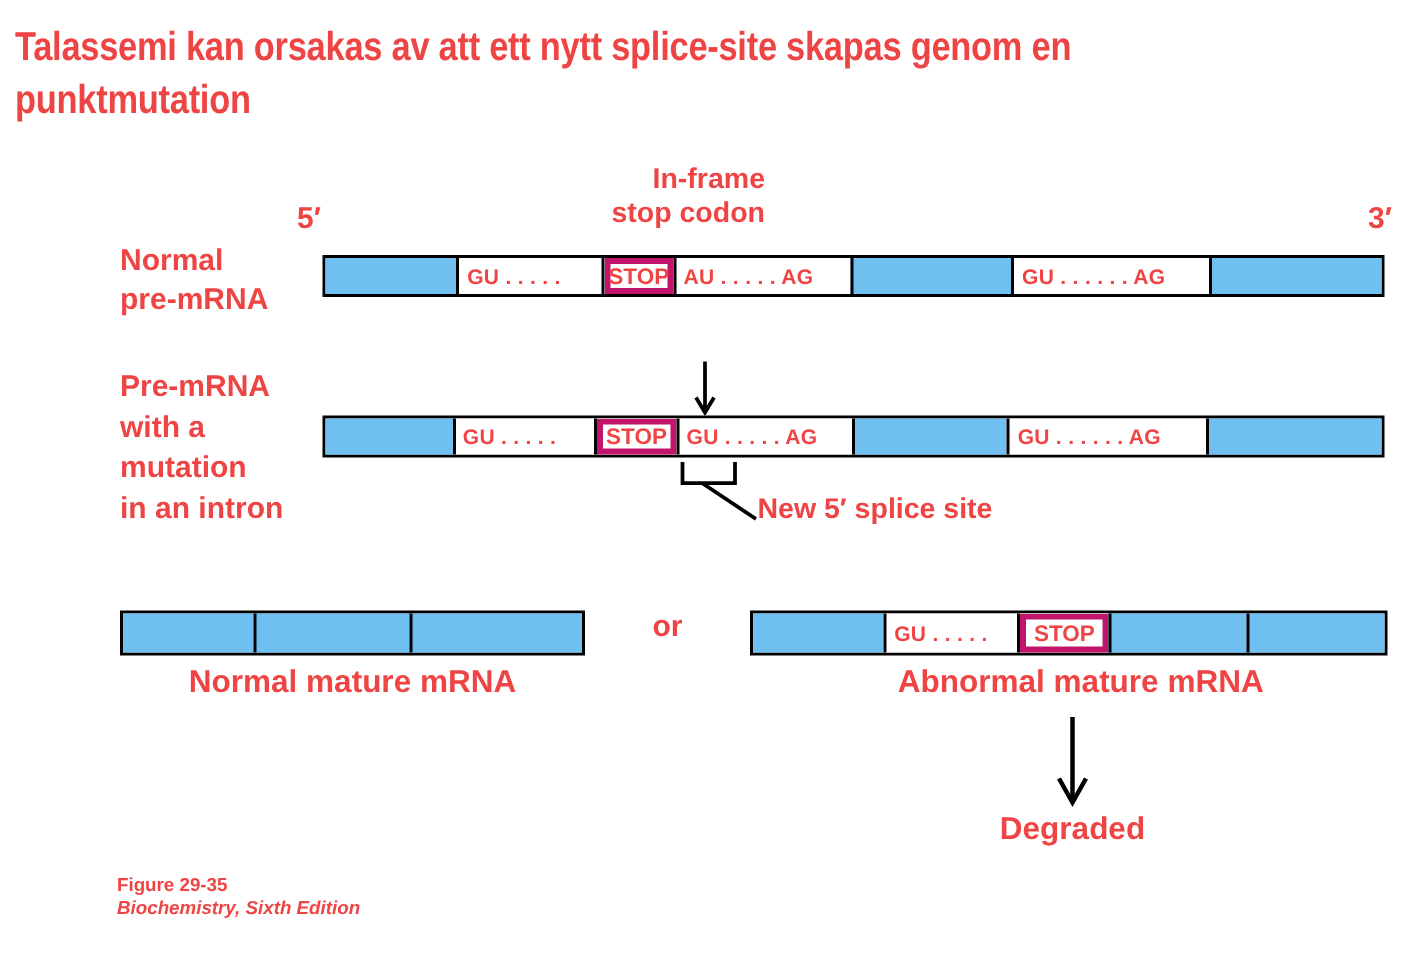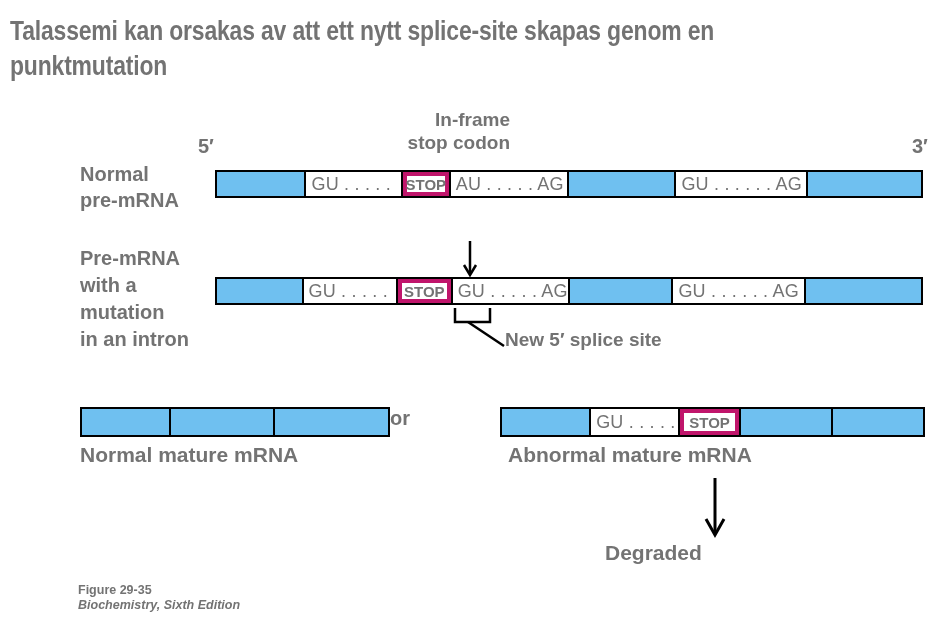--- a/index.html
+++ b/index.html
@@ -1,18 +1,18 @@
 <!DOCTYPE html>
 <html style="--exon-blue: #6FC0F0; --stop-magenta: #C0156B;"><head>
 <meta charset="utf-8">
 <style>
   html,body{margin:0;padding:0;background:#fff;}
   #stage{
     position:relative;width:948px;height:638px;background:#ffffff;
-    font-family:"Liberation Sans","DejaVu Sans",sans-serif;color:#737373;overflow:hidden;
+    font-family:"Liberation Sans","DejaVu Sans",sans-serif;color:#ef4444;overflow:hidden;
   }
   .abs{position:absolute;}
   .pre{white-space:pre-line;}
 
   .title{
     left:10px;top:14px;width:1100px;
     font-size:27px;font-weight:bold;line-height:35px;
     transform:scaleX(0.85);transform-origin:left top;letter-spacing:-0.2px;
   }
 
@@ -26,28 +26,28 @@
   .bar{display:flex;border:2px solid #000;box-sizing:border-box;background:#fff;}
   .bar1{left:215px;top:170px;width:708px;height:28px;}
   .bar2{left:215px;top:277px;width:708px;height:28px;}
   .bar3{left:80px;top:407px;width:310px;height:30px;}
   .bar4{left:500px;top:407px;width:425px;height:30px;}
 
   .seg{box-sizing:border-box;display:flex;align-items:center;overflow:hidden;}
   .seg + .seg{border-left:2px solid #000;}
   .seg.exon{background:var(--exon-blue);}
   .seg.intron_label{background:#fff;padding-left:5px;
-    font-size:18px;font-weight:normal;letter-spacing:0.2px;white-space:nowrap;}
+    font-size:14px;font-weight:bold;letter-spacing:0.2px;white-space:nowrap;}
   .seg.stop{background:#fff;justify-content:center;padding-left:0;
     box-shadow:inset 0 0 0 4px var(--stop-magenta);
     font-size:15px;font-weight:bold;white-space:nowrap;}
 
   .annotation{font-size:19px;font-weight:bold;}
-  .orlabel{left:390px;top:407px;width:110px;font-size:20px;font-weight:bold;}
-  .maturelabel{font-size:21px;font-weight:bold;}
+  .orlabel{left:390px;top:407px;width:110px;text-align:center;font-size:20px;font-weight:bold;}
+  .maturelabel{font-size:21px;font-weight:bold;text-align:center;}
 
   .caption{left:78px;top:583px;font-size:12.5px;line-height:15px;}
   .cap-figure{font-weight:bold;}
   .cap-book{font-weight:bold;font-style:italic;}
   .cap-copy{font-weight:normal;}
 
   svg{display:block;}
 </style>
 </head>
 <body>

